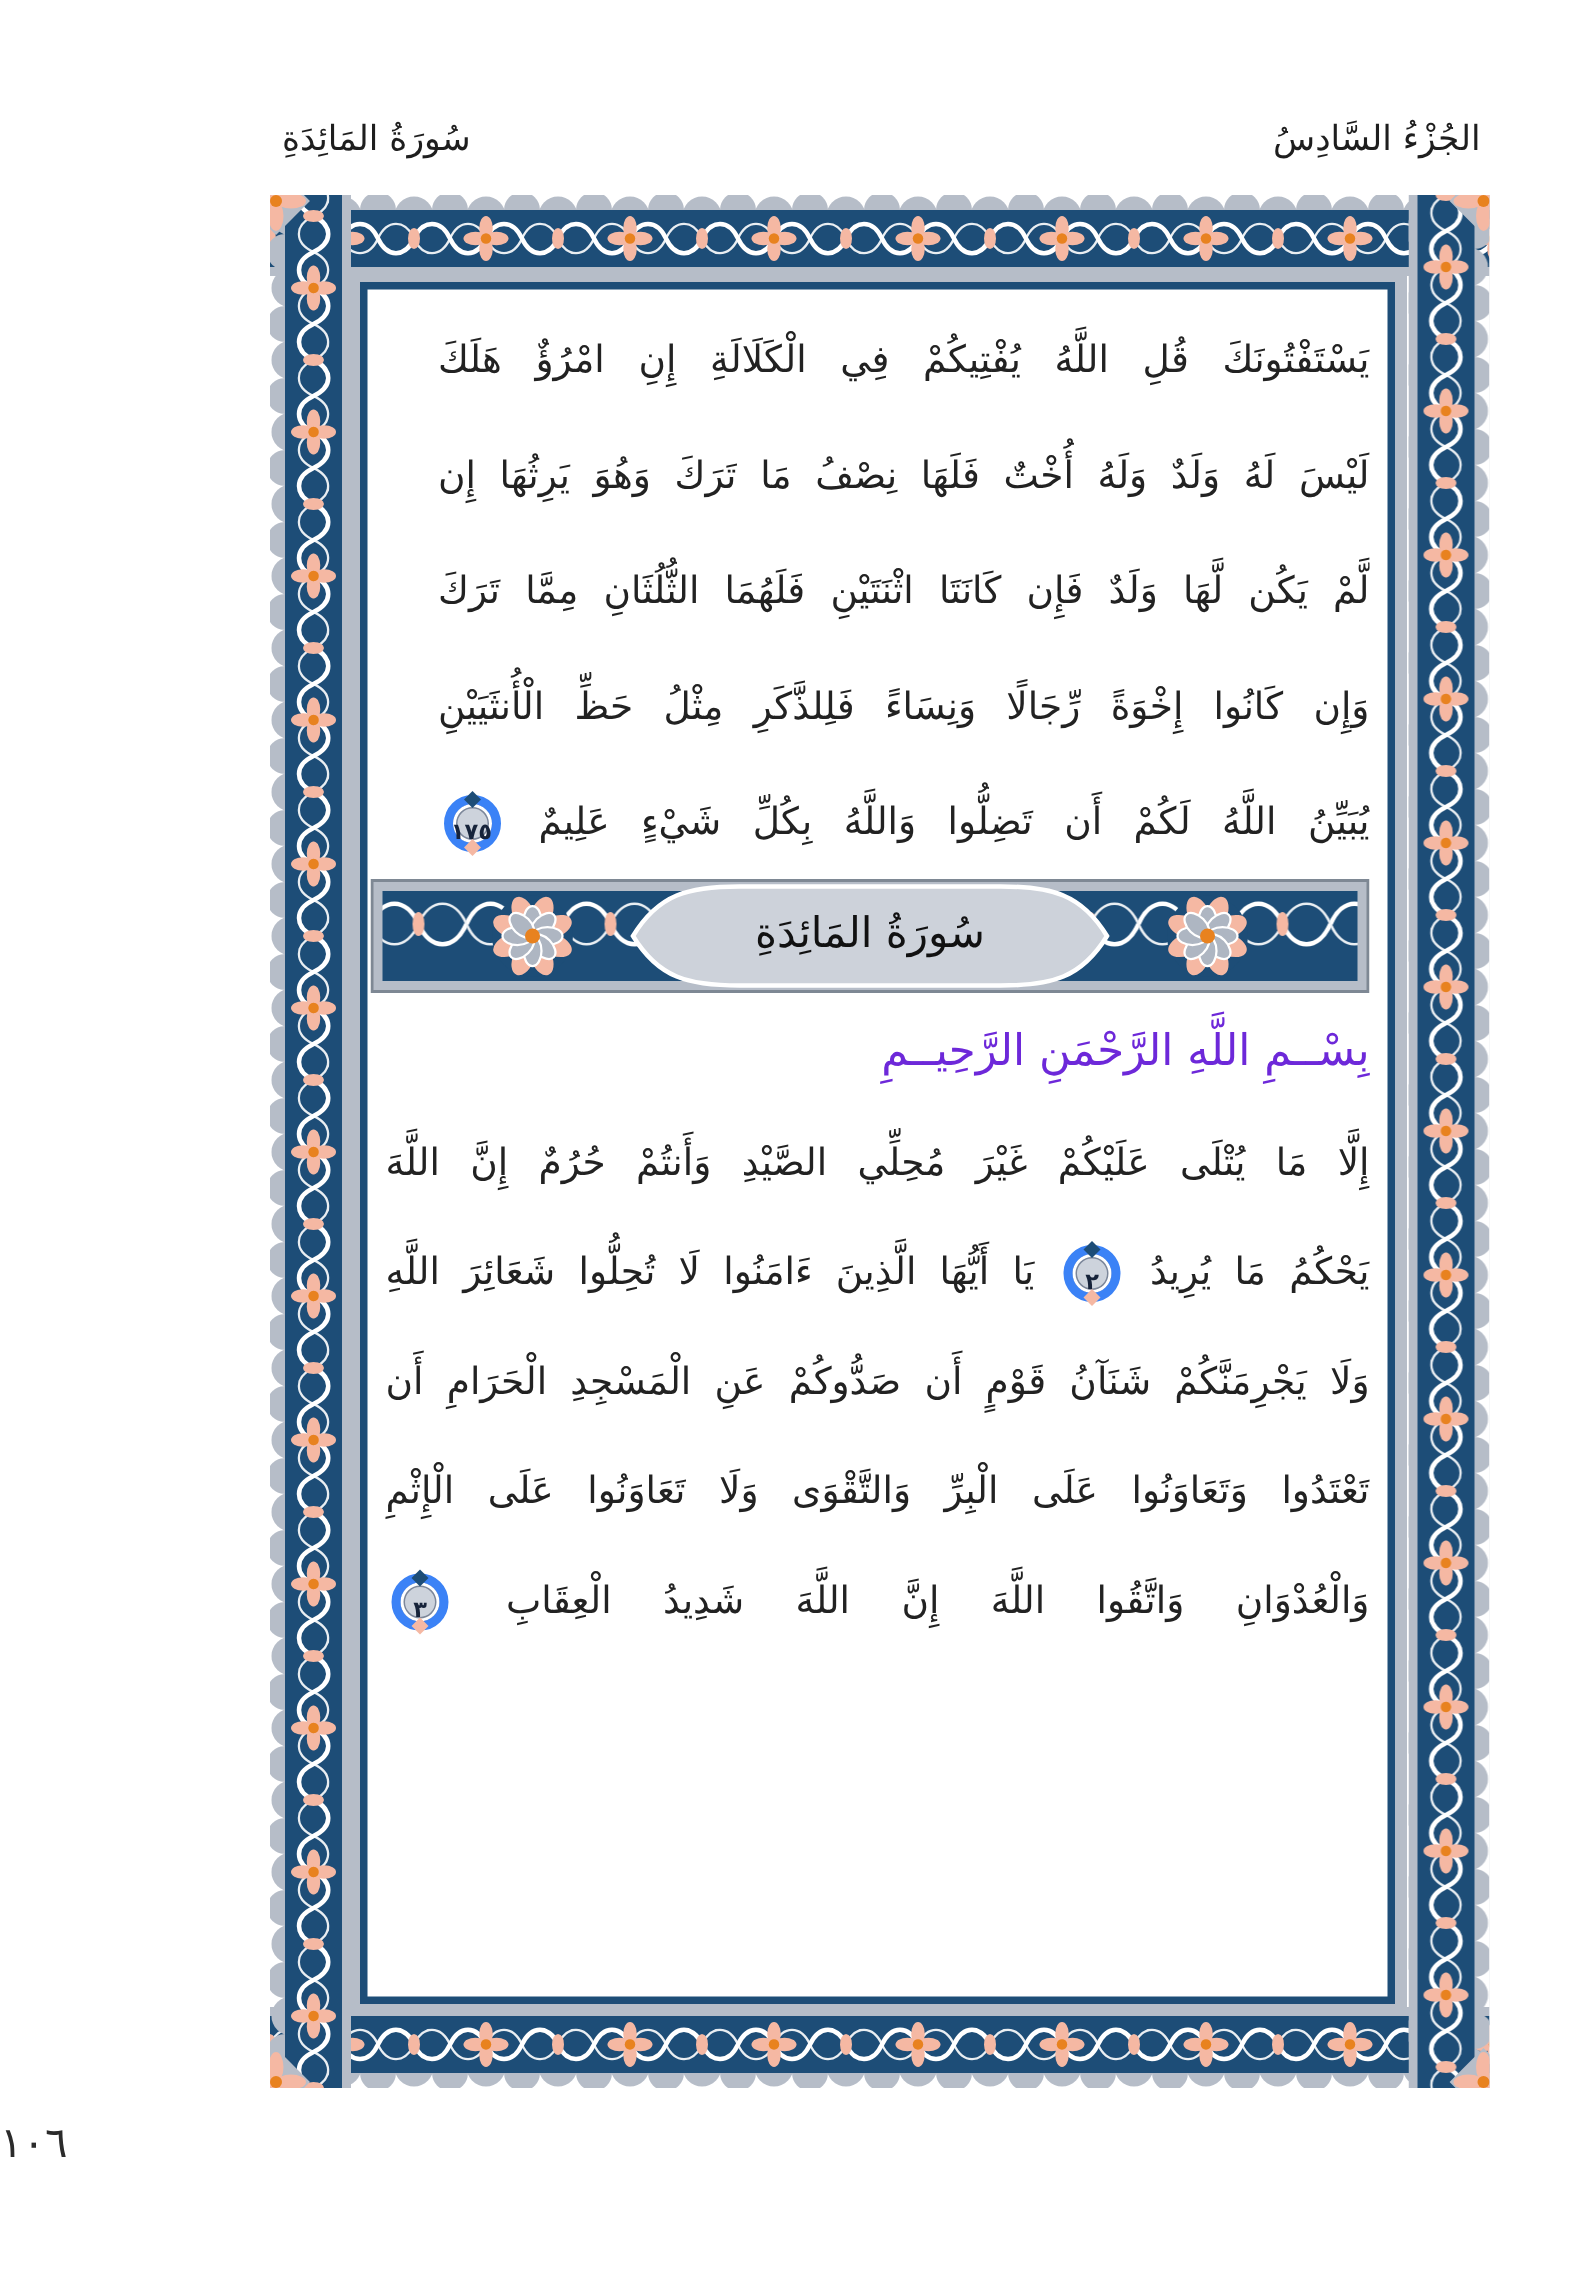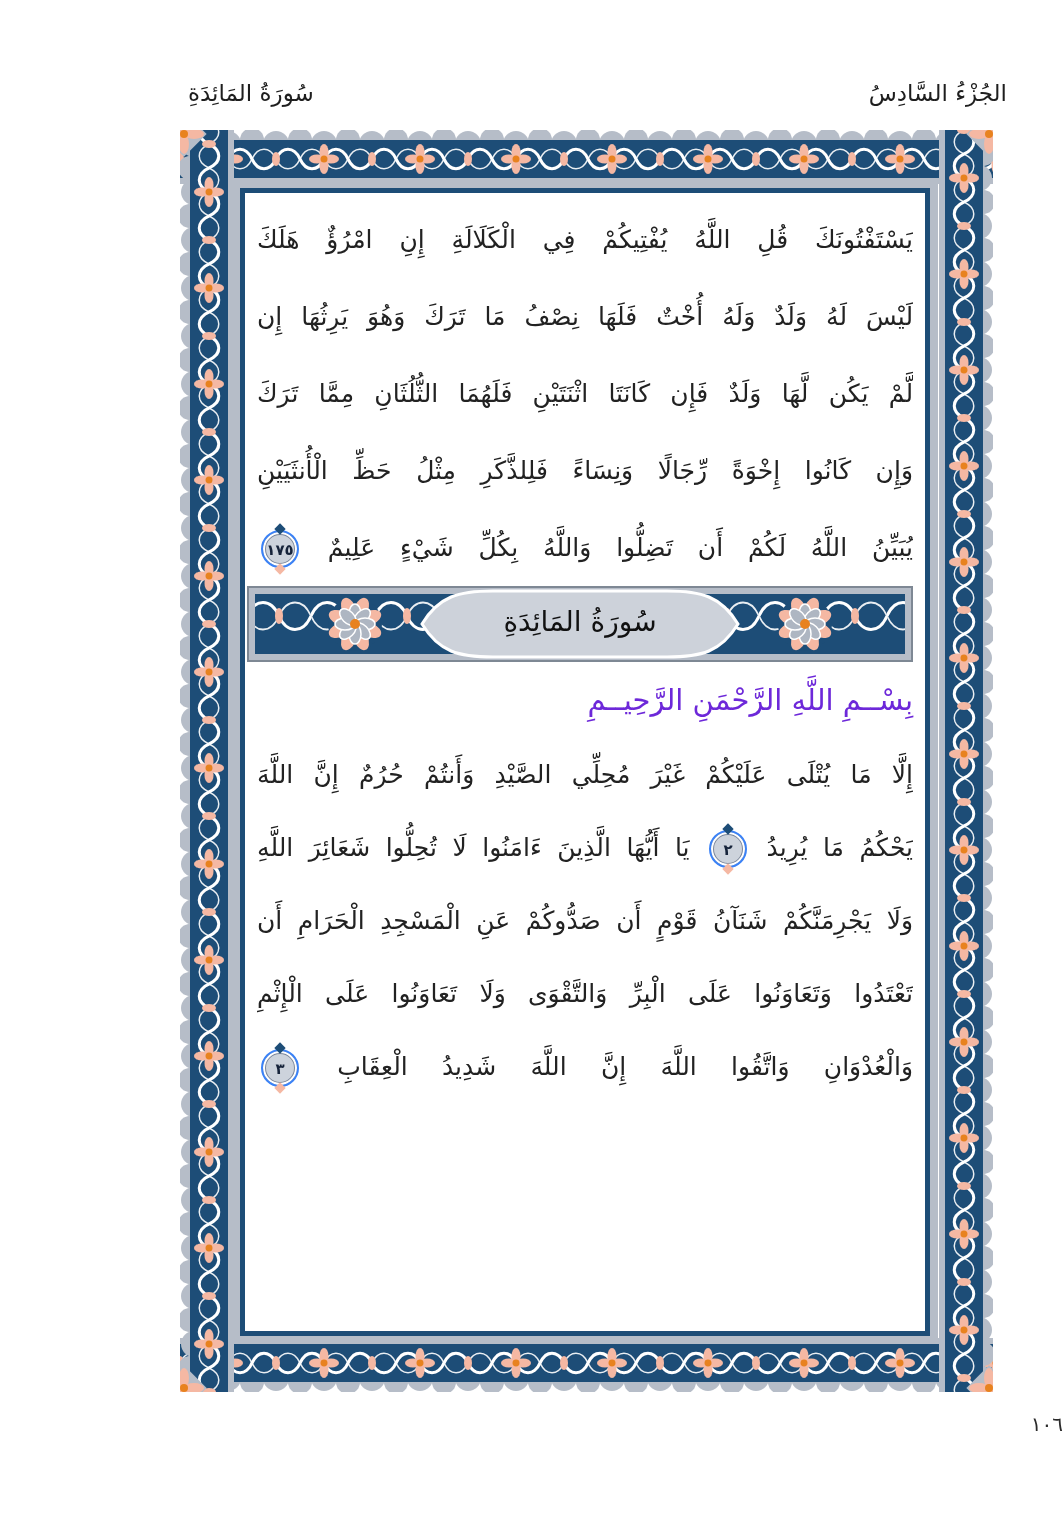--- a/index.html
+++ b/index.html
@@ -8,43 +8,43 @@
     background:#ffffff;color:#2b2b2b;
     font-family:"DejaVu Sans",sans-serif;
     overflow:hidden;
   }
   
   .running-head{
     position:absolute;top:80px;font-size:23px;color:#1e1e1e;
     direction:rtl;white-space:nowrap;
   }
   .running-head.left{left:188px;}
-  .running-head.right{right:56px;text-align:right;}
+  .running-head.right{right:76px;text-align:right;}
   
   .frame-svg{position:absolute;left:180px;top:130px;}
   
   .text-frame{
     position:absolute;left:240px;top:188px;width:690px;height:1148px;
     box-sizing:border-box;border:5px solid #1d4d77;
     box-shadow:0 0 0 8px #b6bdc8;
     background:#ffffff;padding:8px 12px 0 12px;direction:rtl;
   }
   .qline{
     direction:rtl;text-align:justify;text-align-last:justify;
     -moz-text-align-last:justify;text-justify:inter-word;
     font-size:25px;overflow:hidden;color:#222;
   }
-  .block-1 .qline{height:77px;line-height:77px;}
+  .block-1 .qline{height:77px;line-height:77px;margin-left:35px;}
   .block-2 .qline{height:73px;line-height:73px;}
   .qtext{letter-spacing:0.3px;}
   
   .verse-marker{
     display:inline-block;width:38px;height:38px;line-height:36px;
     box-sizing:border-box;border-radius:50%;
-    background:#cdd3dc;border:2px solid #3b82f6;
+    background:#cdd3dc;border:6px solid #3b82f6;
     box-shadow:inset 0 0 0 2px #ffffff,inset 0 0 0 3px #7c879a;
     font-size:15px;font-weight:bold;color:#16233a;
     text-align:center;text-align-last:center;vertical-align:middle;
     position:relative;margin:0 4px;
   }
   .verse-marker::before,.verse-marker::after{
     content:"";position:absolute;left:50%;width:8px;height:8px;
     transform:translateX(-50%) rotate(45deg);
   }
   .verse-marker::before{top:-7px;background:#1d4d77;}
@@ -57,21 +57,21 @@
     text-align:center;font-size:28px;color:#111;direction:rtl;z-index:2;
   }
   
   .bismillah{
     height:76px;line-height:76px;text-align:right;direction:rtl;
     font-size:29px;color:#6d28d9;
   }
   
   .page-number{
     position:absolute;top:1412px;left:0;width:100%;
-    text-align:right;font-size:20px;color:#2b2b2b;direction:rtl;
+    text-align:left;font-size:28px;color:#2b2b2b;direction:rtl;
   }
 </style>
 </head>
 <body>
 
 <div class="running-head left">سُورَةُ المَائِدَةِ</div>
 <div class="running-head right">الجُزْءُ السَّادِسُ</div>
 
 <svg class="frame-svg" width="813" height="1262" viewBox="0 0 813 1262" xmlns="http://www.w3.org/2000/svg">
   <defs>

